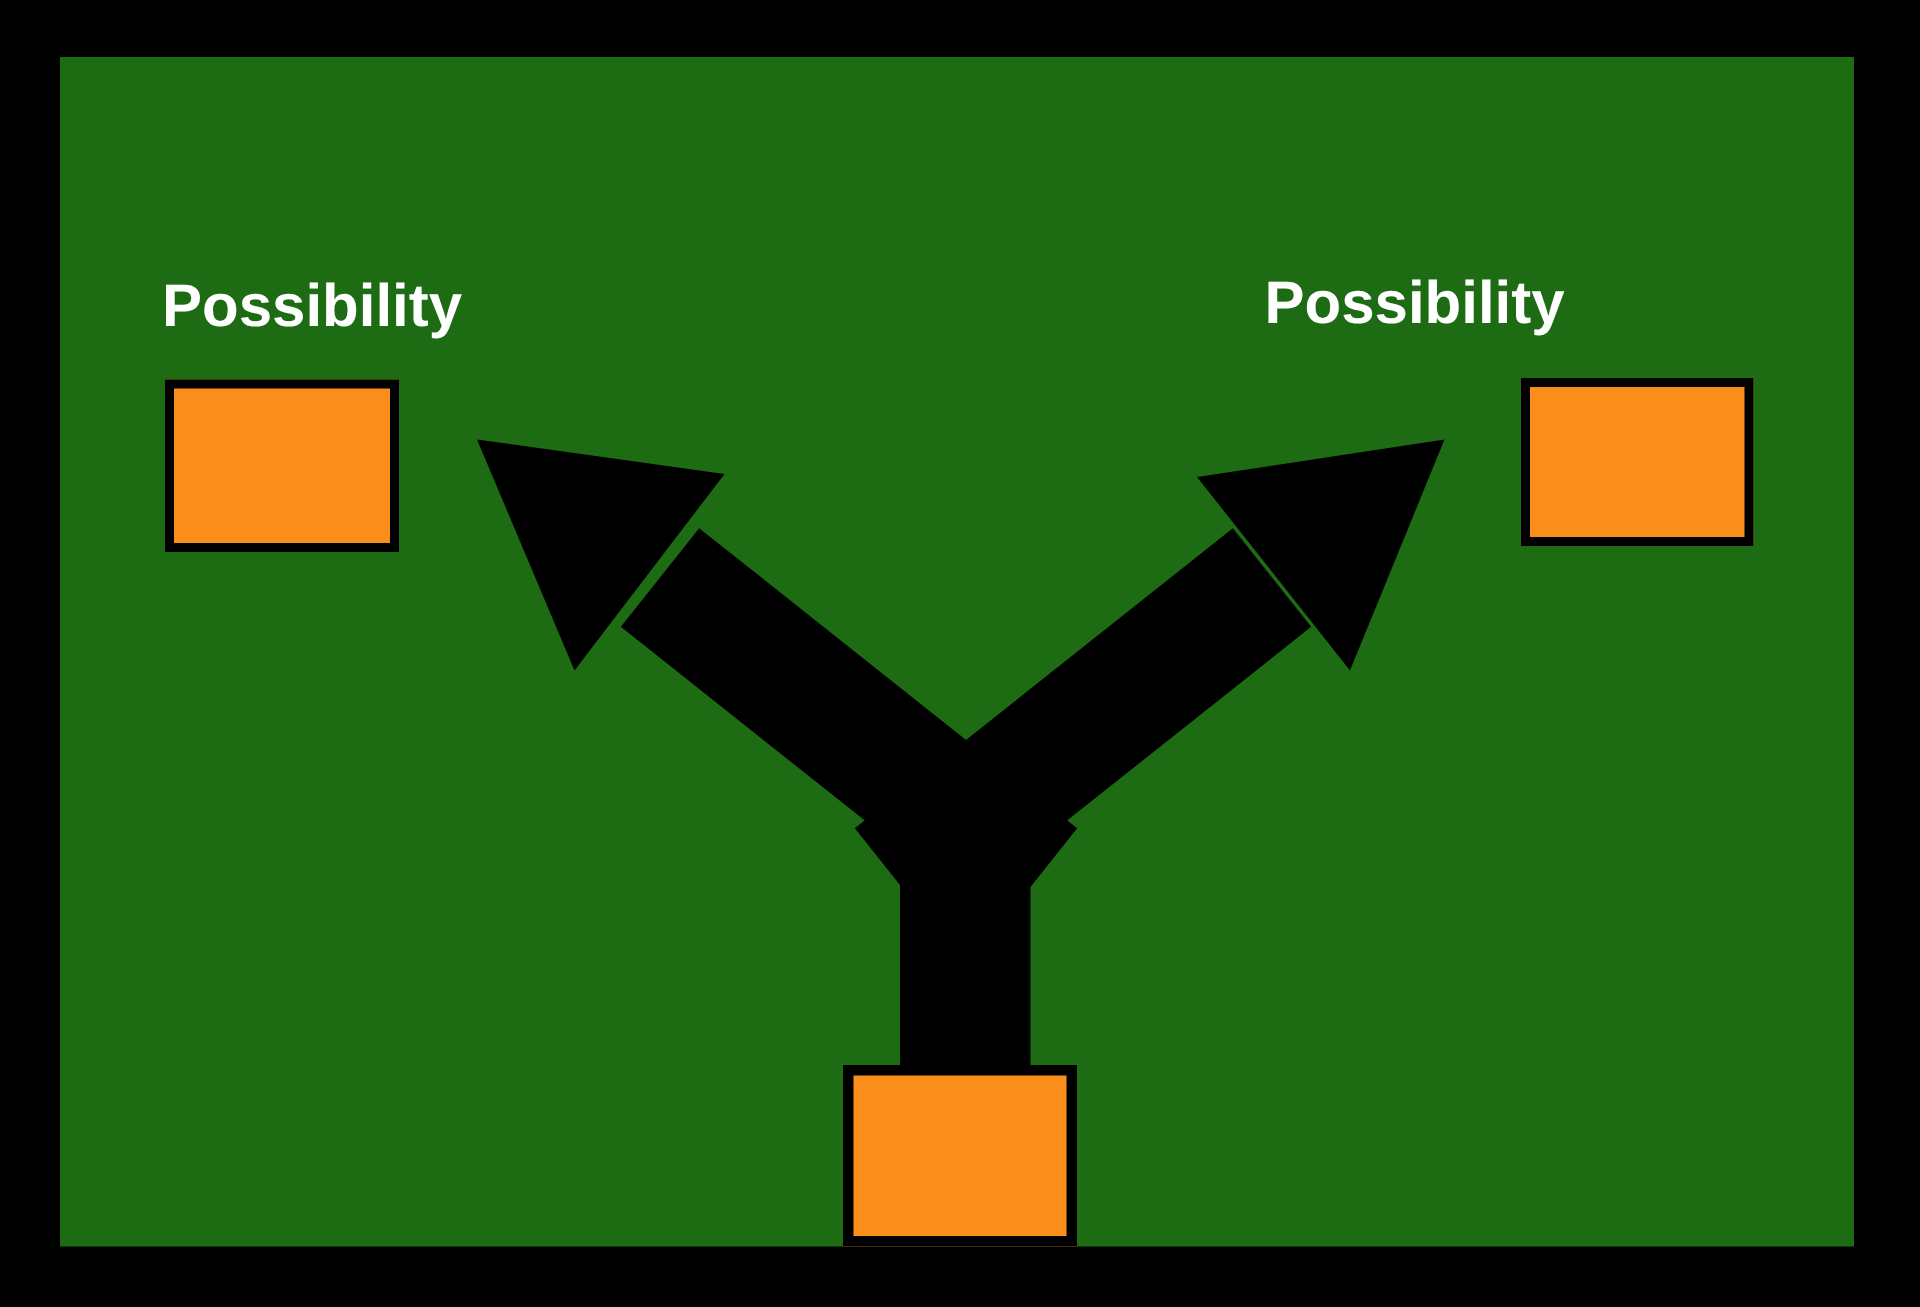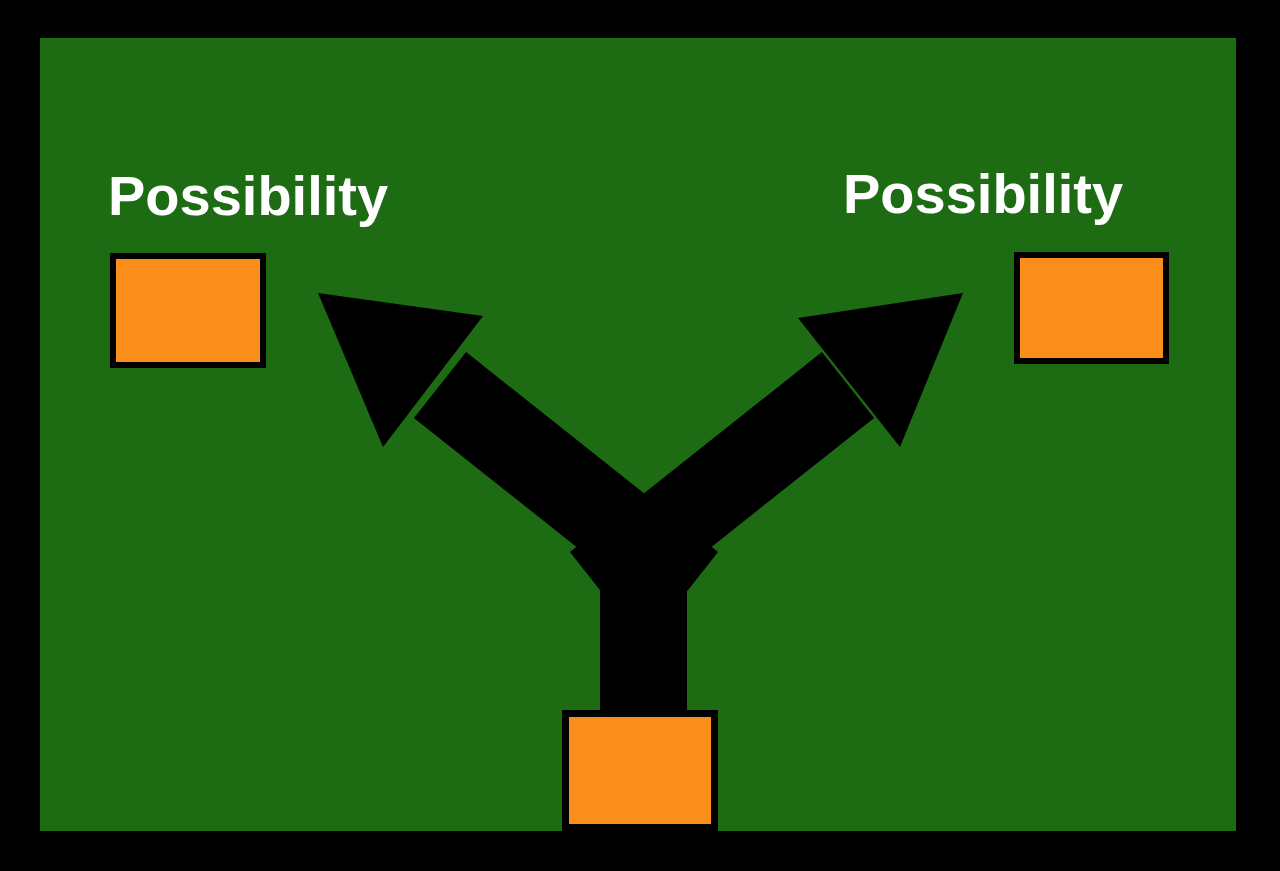--- a/index.html
+++ b/index.html
@@ -33,24 +33,25 @@
       border: 6px solid var(--box-border, #000000);
       box-sizing: border-box;
     }
     .box-left  { left: 110px;  top: 253px; width: 156px; height: 115px; }
     .box-right { left: 1014px; top: 252px; width: 155px; height: 112px; }
     .box-start { left: 562px;  top: 710px; width: 156px; height: 121px; border-width: 7px; }
     .label {
       position: absolute;
       color: var(--text, #ffffff);
       font-weight: bold;
-      font-size: 56px;
+      font-size: 40px;
       line-height: 1.0;
       letter-spacing: 0px;
       white-space: nowrap;
+      margin-top: 16px;
     }
     .label-left  { left: 108px; top: 168px; }
     .label-right { left: 843px; top: 166px; }
     svg.arrow {
       position: absolute;
       left: 0;
       top: 0;
     }
     .arrow-fill {
       fill: var(--arrow, #000000);

